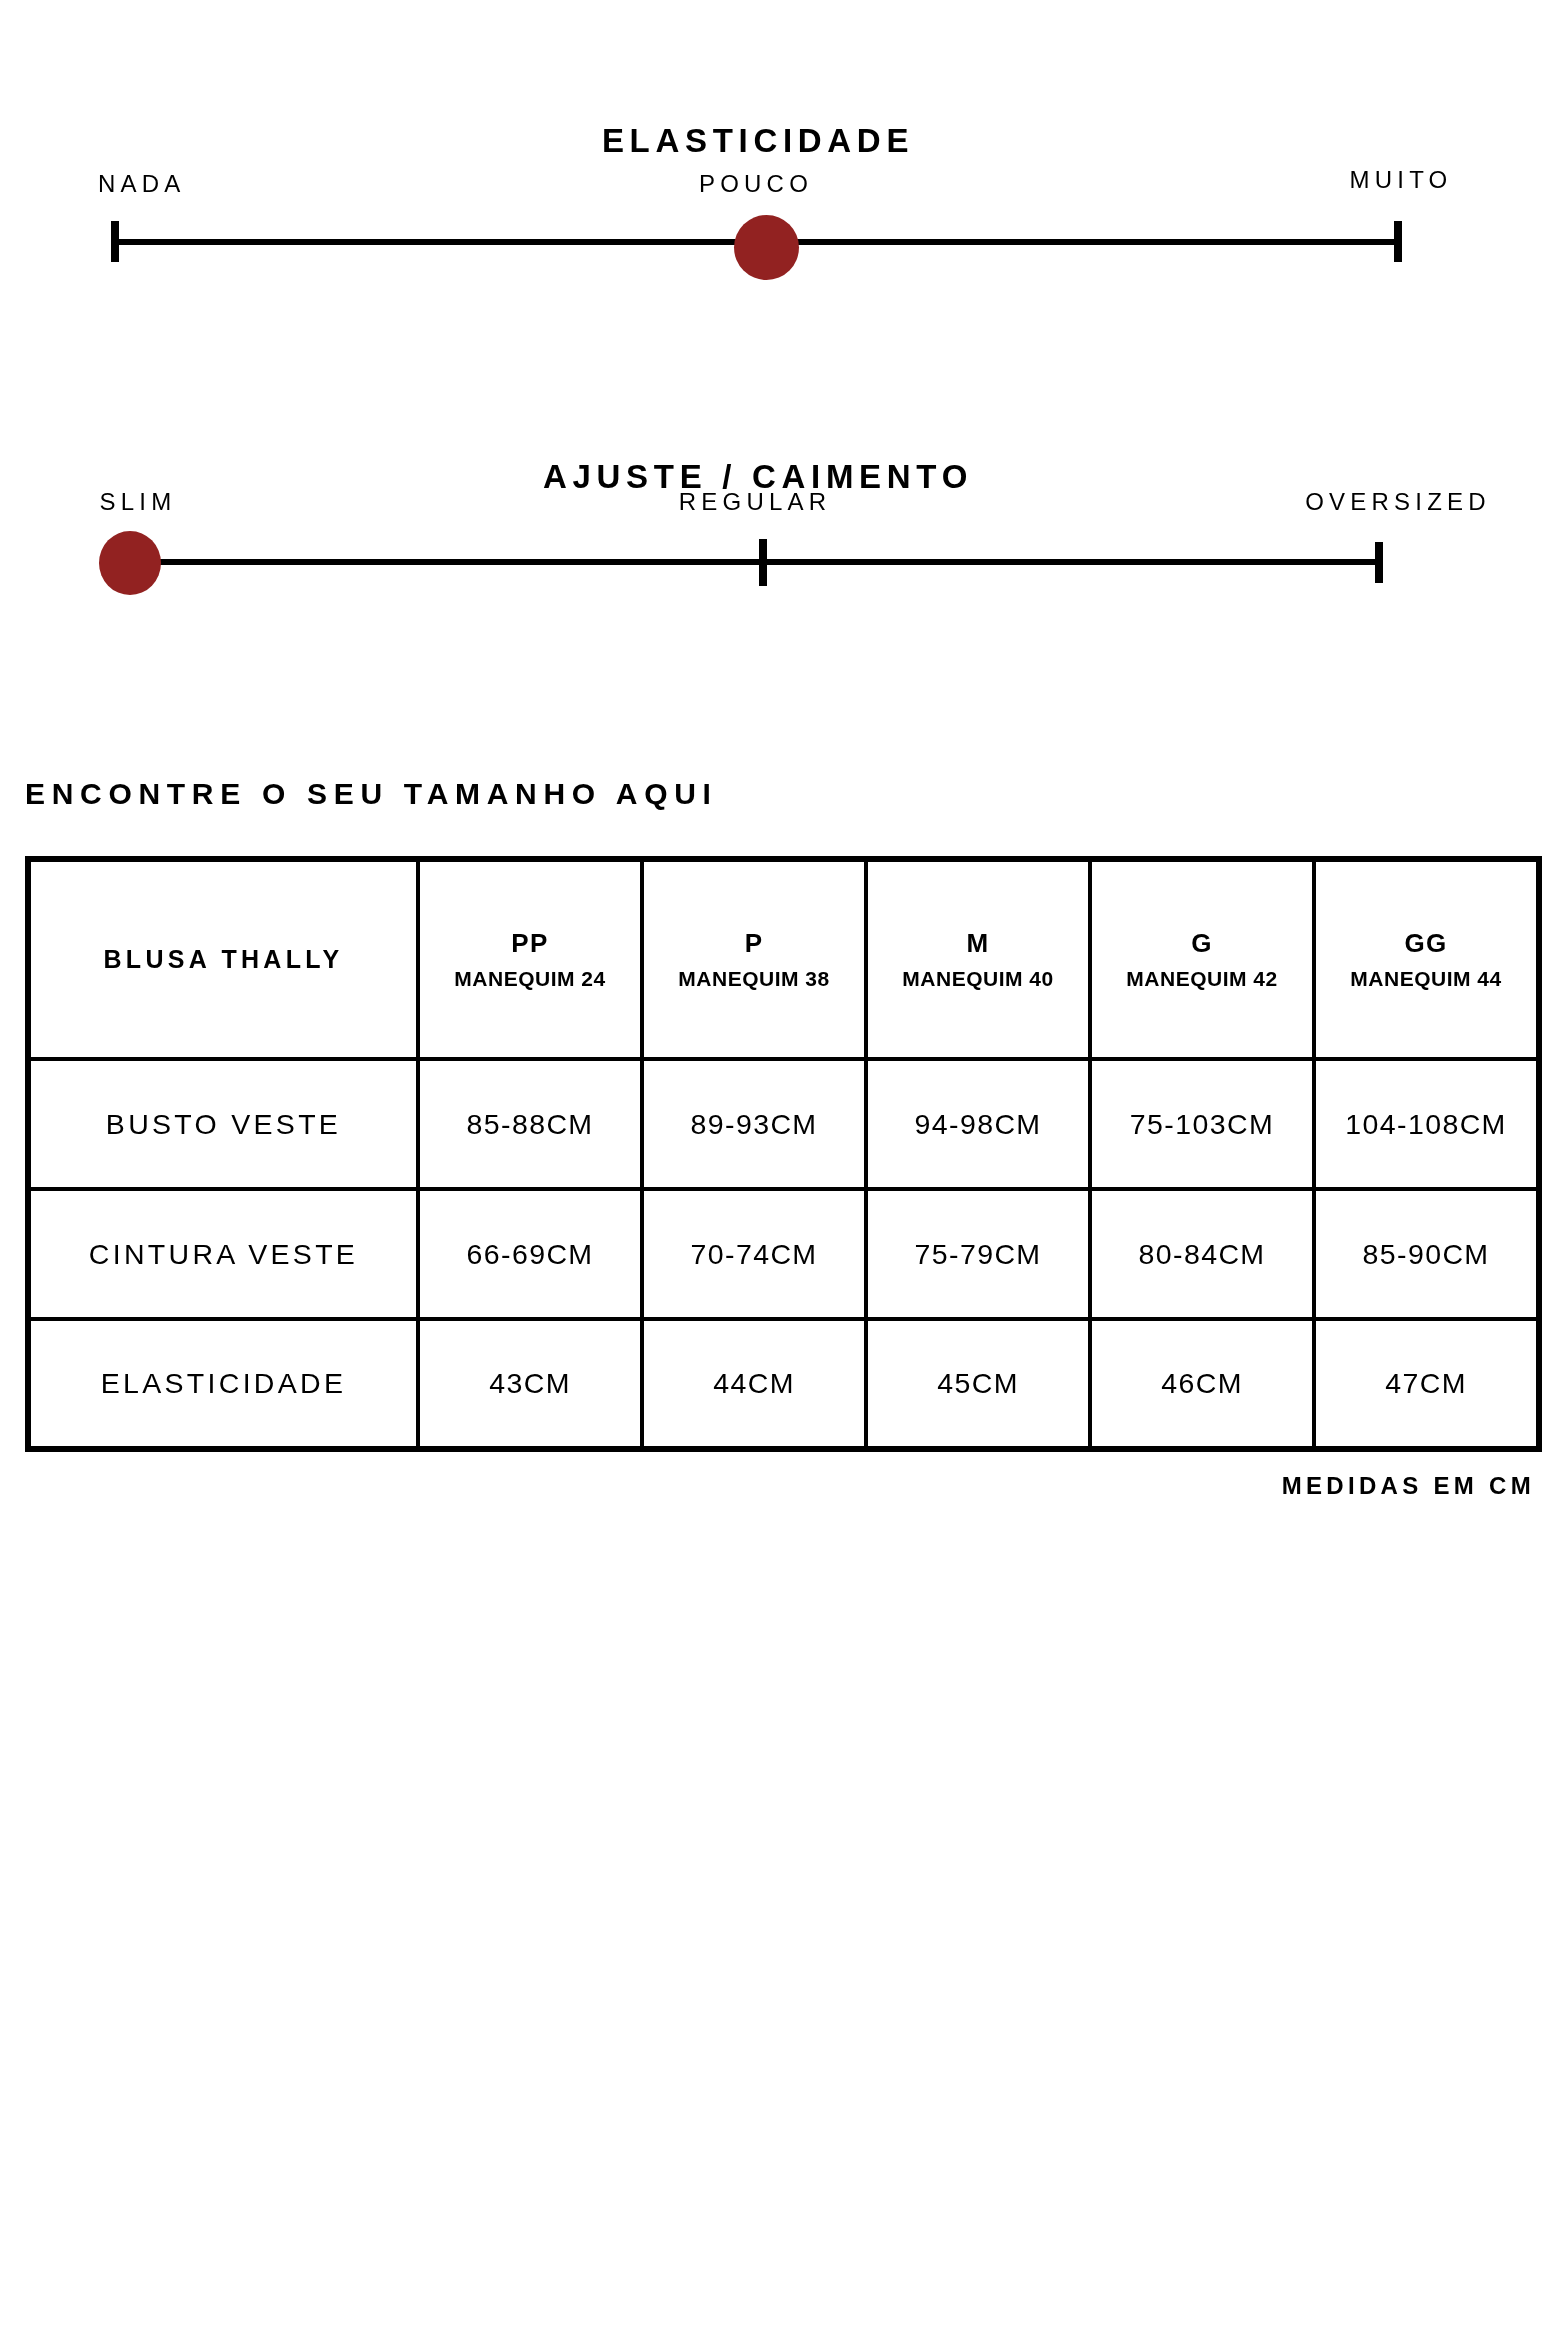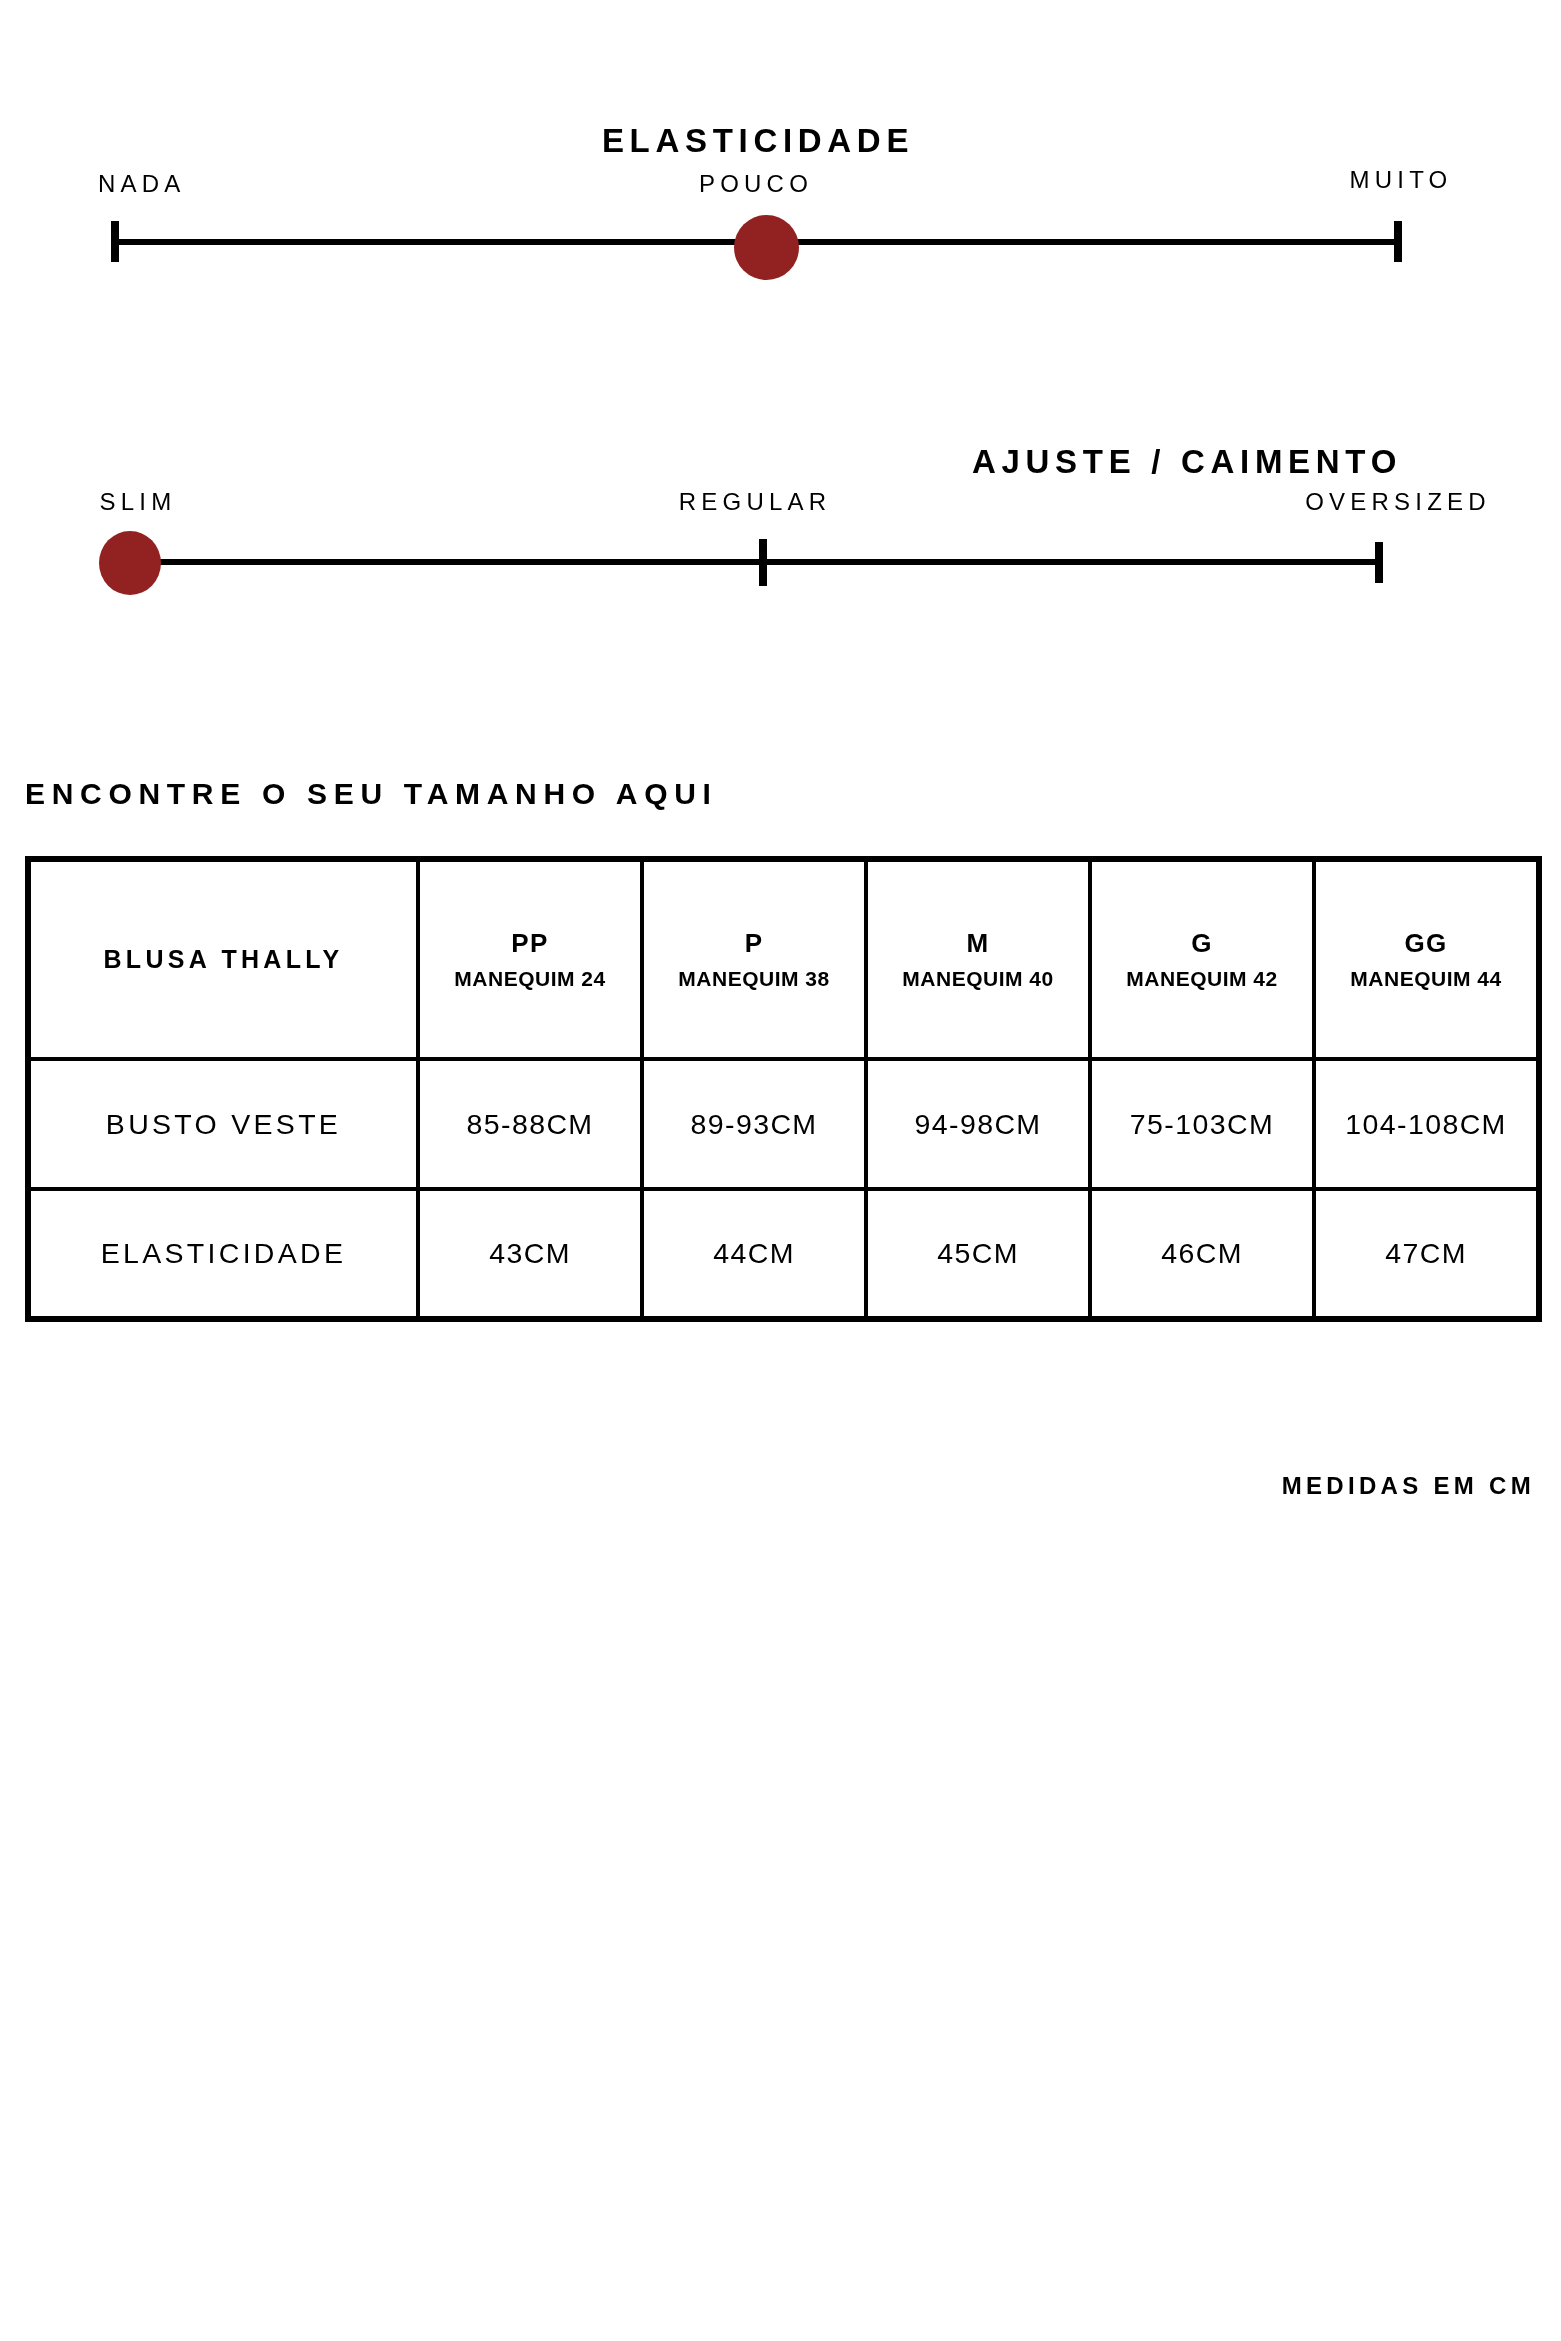--- a/index.html
+++ b/index.html
@@ -133,21 +133,21 @@
     <span class="slider-label centered" style="left:756px; top:170px;">POUCO</span>
     <span class="slider-label centered" style="left:1401px; top:166px;">MUITO</span>
 
     <div class="track-line" style="left:114px; top:239px; width:1288px;"></div>
     <div class="tick" style="left:111px; top:221px; height:41px;"></div>
     <div class="tick" style="left:1394px; top:221px; height:41px;"></div>
     <div class="dot" style="left: 734px; top: 215px; width: 65px; height: 65px; background: rgb(146, 34, 33);"></div>
   </section>
 
   <section>
-    <h2 class="slider-title" style="top:416px;text-align:right;">AJUSTE / CAIMENTO</h2>
+    <h2 class="slider-title" style="top:431px;">AJUSTE / CAIMENTO</h2>
 
     <span class="slider-label centered" style="left:138px; top:488px;">SLIM</span>
     <span class="slider-label centered" style="left:755px; top:488px;">REGULAR</span>
     <span class="slider-label centered" style="left:1398px; top:488px;">OVERSIZED</span>
 
     <div class="track-line" style="left:129px; top:559px; width:1251px;"></div>
     <div class="tick" style="left:759px; top:539px; height:47px;"></div>
     <div class="tick" style="left:1375px; top:542px; height:41px;"></div>
     <div class="dot" style="left: 99px; top: 531px; width: 62px; height: 64px; background: rgb(146, 34, 33);"></div>
   </section>
@@ -192,20 +192,28 @@
 
       <tr class="data-row">
         <td><span class="row-label">BUSTO VESTE</span></td>
         <td><span class="cell-value">85-88CM</span></td>
         <td><span class="cell-value">89-93CM</span></td>
         <td><span class="cell-value">94-98CM</span></td>
         <td><span class="cell-value">75-103CM</span></td>
         <td><span class="cell-value">104-108CM</span></td>
       </tr>
 
+      <tr class="data-row">
+        <td><span class="row-label">CINTURA VESTE</span></td>
+        <td><span class="cell-value">66-69CM</span></td>
+        <td><span class="cell-value">70-74CM</span></td>
+        <td><span class="cell-value">75-79CM</span></td>
+        <td><span class="cell-value">80-84CM</span></td>
+        <td><span class="cell-value">85-90CM</span></td>
+      </tr>
 
       <tr class="data-row">
         <td><span class="row-label">ELASTICIDADE</span></td>
         <td><span class="cell-value">43CM</span></td>
         <td><span class="cell-value">44CM</span></td>
         <td><span class="cell-value">45CM</span></td>
         <td><span class="cell-value">46CM</span></td>
         <td><span class="cell-value">47CM</span></td>
       </tr>
     </tbody>

